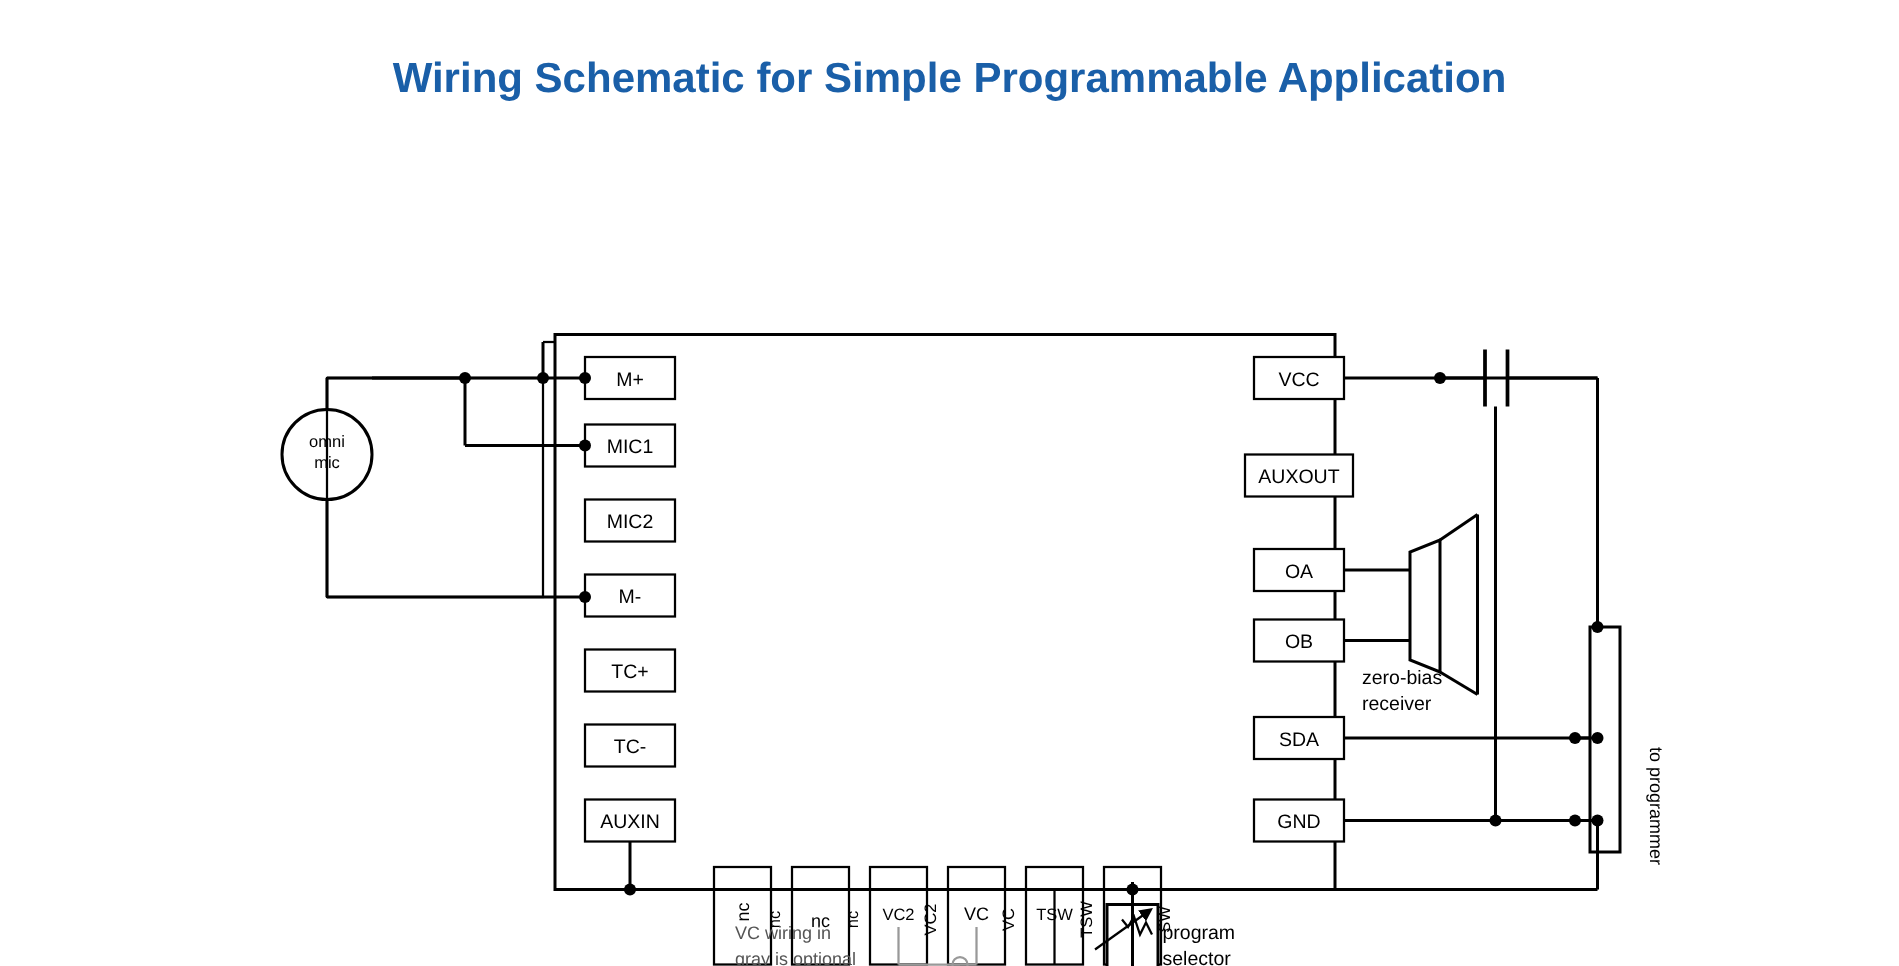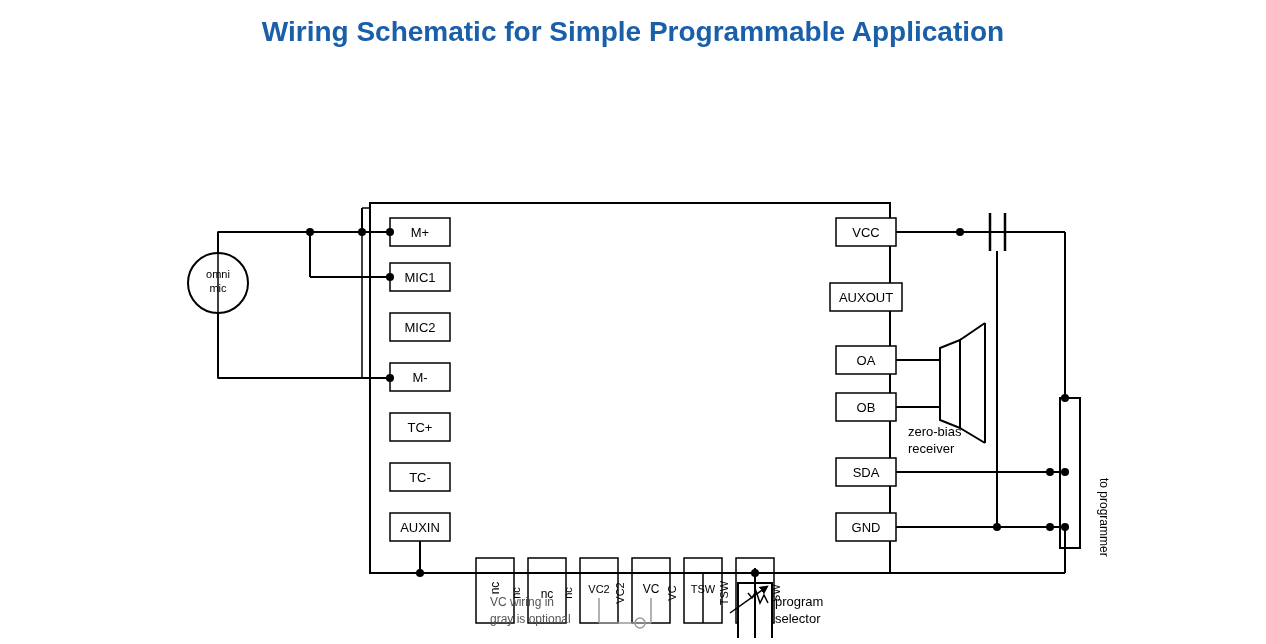--- a/index.html
+++ b/index.html
@@ -9,21 +9,21 @@
       width: 1266px;
       height: 644px;
       overflow: hidden;
       position: relative;
     }
     #page-title {
       text-align: center;
       color: #1a5fa8;
       font-size: 28px;
       font-weight: bold;
-      padding-top: 16px;
+      padding-top: 36px;
       padding-bottom: 10px;
     }
     #schematic-container {
       position: relative;
       width: 1266px;
       height: 580px;
     }
     svg#schematic {
       position: absolute;
       top: 0;

